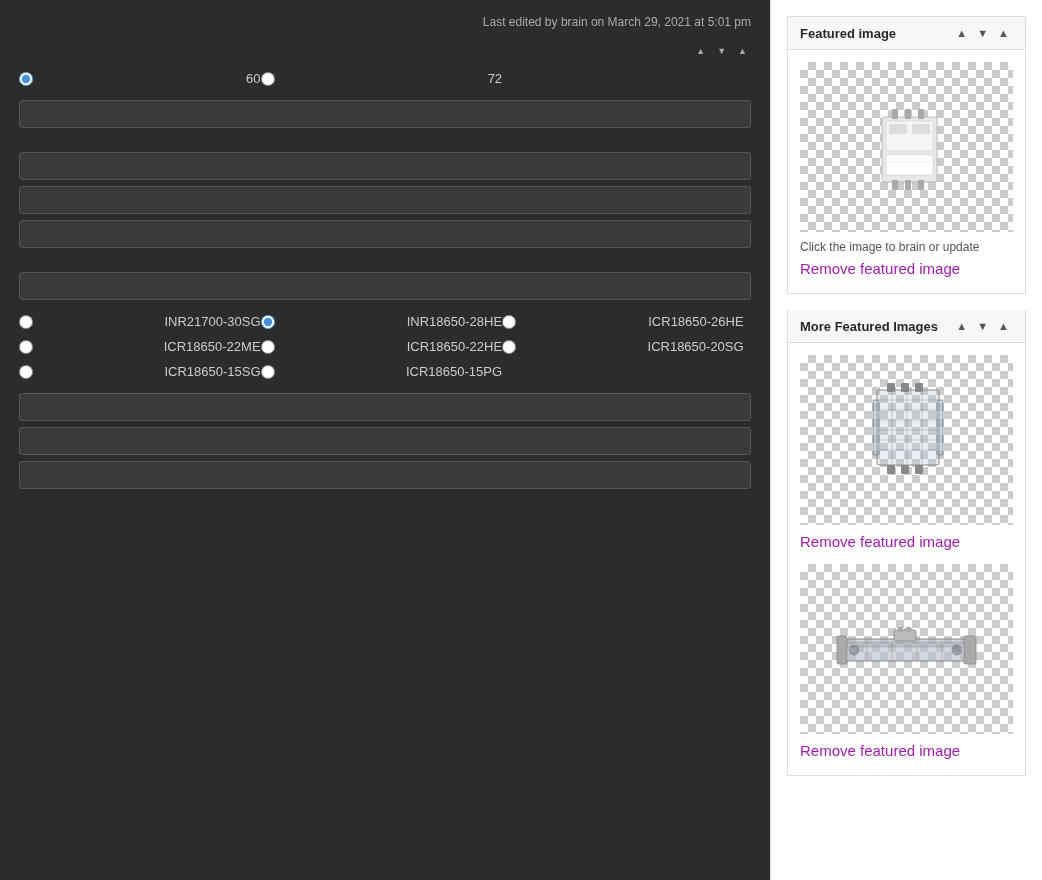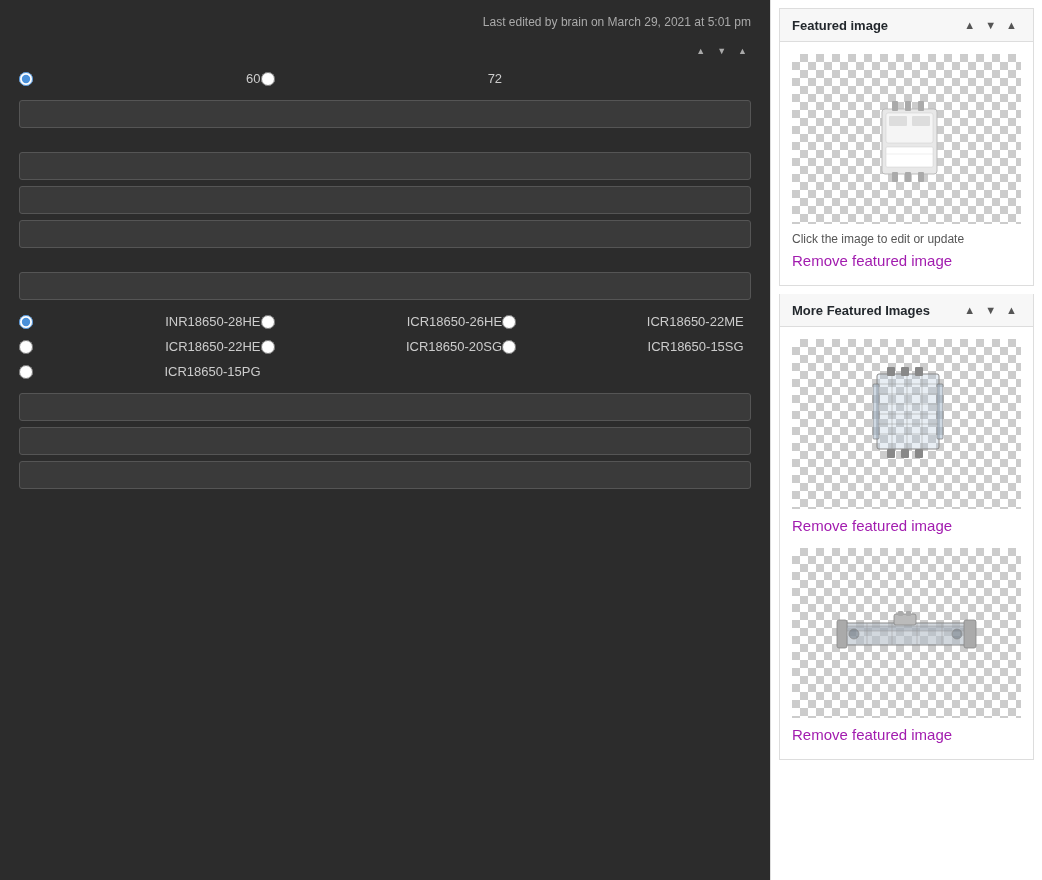--- a/index.html
+++ b/index.html
@@ -88,21 +88,21 @@
     .sidebar {
       width: 272px;
       background: #fff;
       border-left: 1px solid #ddd;
       overflow-y: auto;
       flex-shrink: 0;
     }
 
     .panel-box {
       border: 1px solid #ddd;
-      margin: 8px;
+      margin: 16px;
     }
 
     .panel-header {
       display: flex;
       align-items: center;
       justify-content: space-between;
       padding: 8px 12px;
       background: #f7f7f7;
       border-bottom: 1px solid #ddd;
     }
@@ -216,20 +216,24 @@
   </div>
 
   <div class="divider-space"></div>
 
   <div>
     <input type="text" class="input-field" style="">
   </div>
 
   <div class="radio-group">
     <label class="radio-item">
+      <input type="radio" name="rg3" style="">
+      <span>INR21700-30SG</span>
+    </label>
+    <label class="radio-item">
       <input type="radio" name="rg3" checked="" style="">
       <span>INR18650-28HE</span>
     </label>
     <label class="radio-item">
       <input type="radio" name="rg3" style="">
       <span>ICR18650-26HE</span>
     </label>
 
     <label class="radio-item">
       <input type="radio" name="rg3" style="">
@@ -286,21 +290,21 @@
           <rect x="43" y="22" width="6" height="10" fill="#aaa" rx="1"></rect>
           <rect x="56" y="22" width="6" height="10" fill="#aaa" rx="1"></rect>
           <rect x="30" y="93" width="6" height="10" fill="#aaa" rx="1"></rect>
           <rect x="43" y="93" width="6" height="10" fill="#aaa" rx="1"></rect>
           <rect x="56" y="93" width="6" height="10" fill="#aaa" rx="1"></rect>
 
           <rect x="24" y="68" width="47" height="20" rx="1" fill="#fff" stroke="#ccc" stroke-width="0.5"></rect>
           <line x1="24" y1="75" x2="71" y2="75" stroke="#ddd" stroke-width="0.5"></line>
         </svg>
       </div>
-      <p class="click-hint">Click the image to edit or update</p>
+      <p class="click-hint">Click the image to brain or update</p>
       <a class="remove-link">Remove featured image</a>
     </div>
   </div>
 
   <div class="panel-box">
     <div class="panel-header">
       <span class="panel-title">More Featured Images</span>
       <div class="panel-controls">
         <button class="panel-ctrl-btn">▲</button>
         <button class="panel-ctrl-btn">▼</button>

